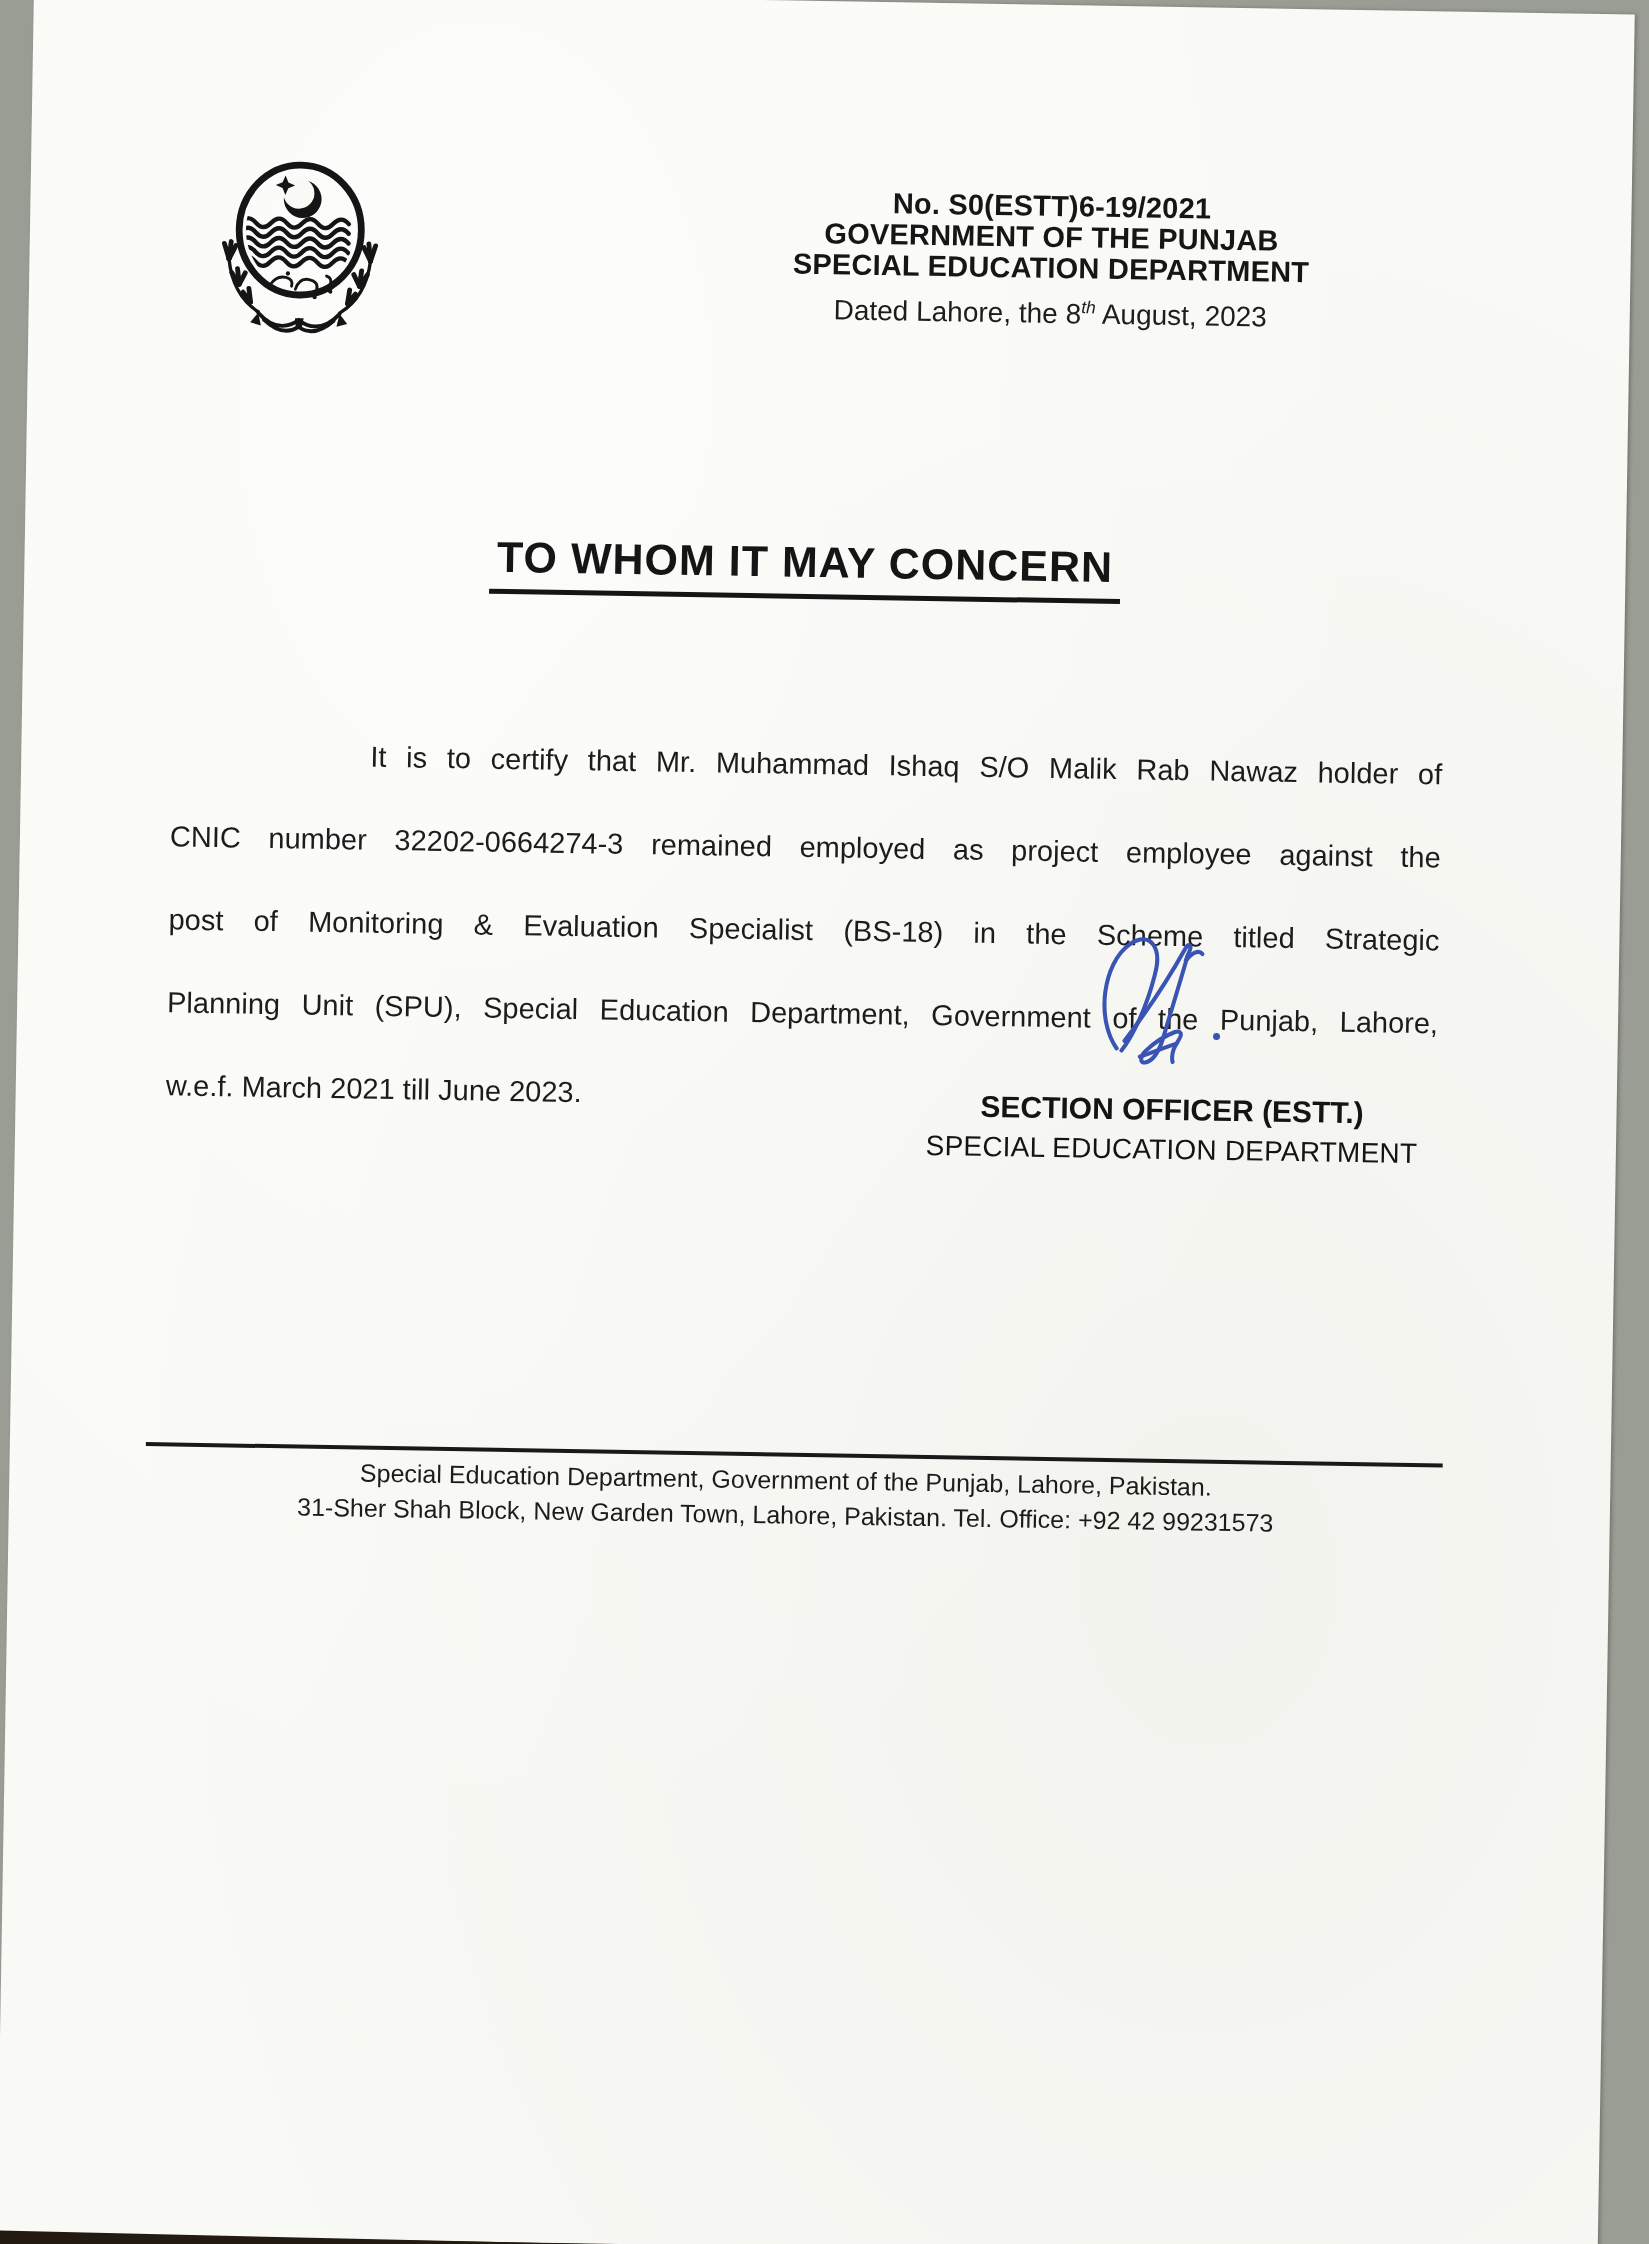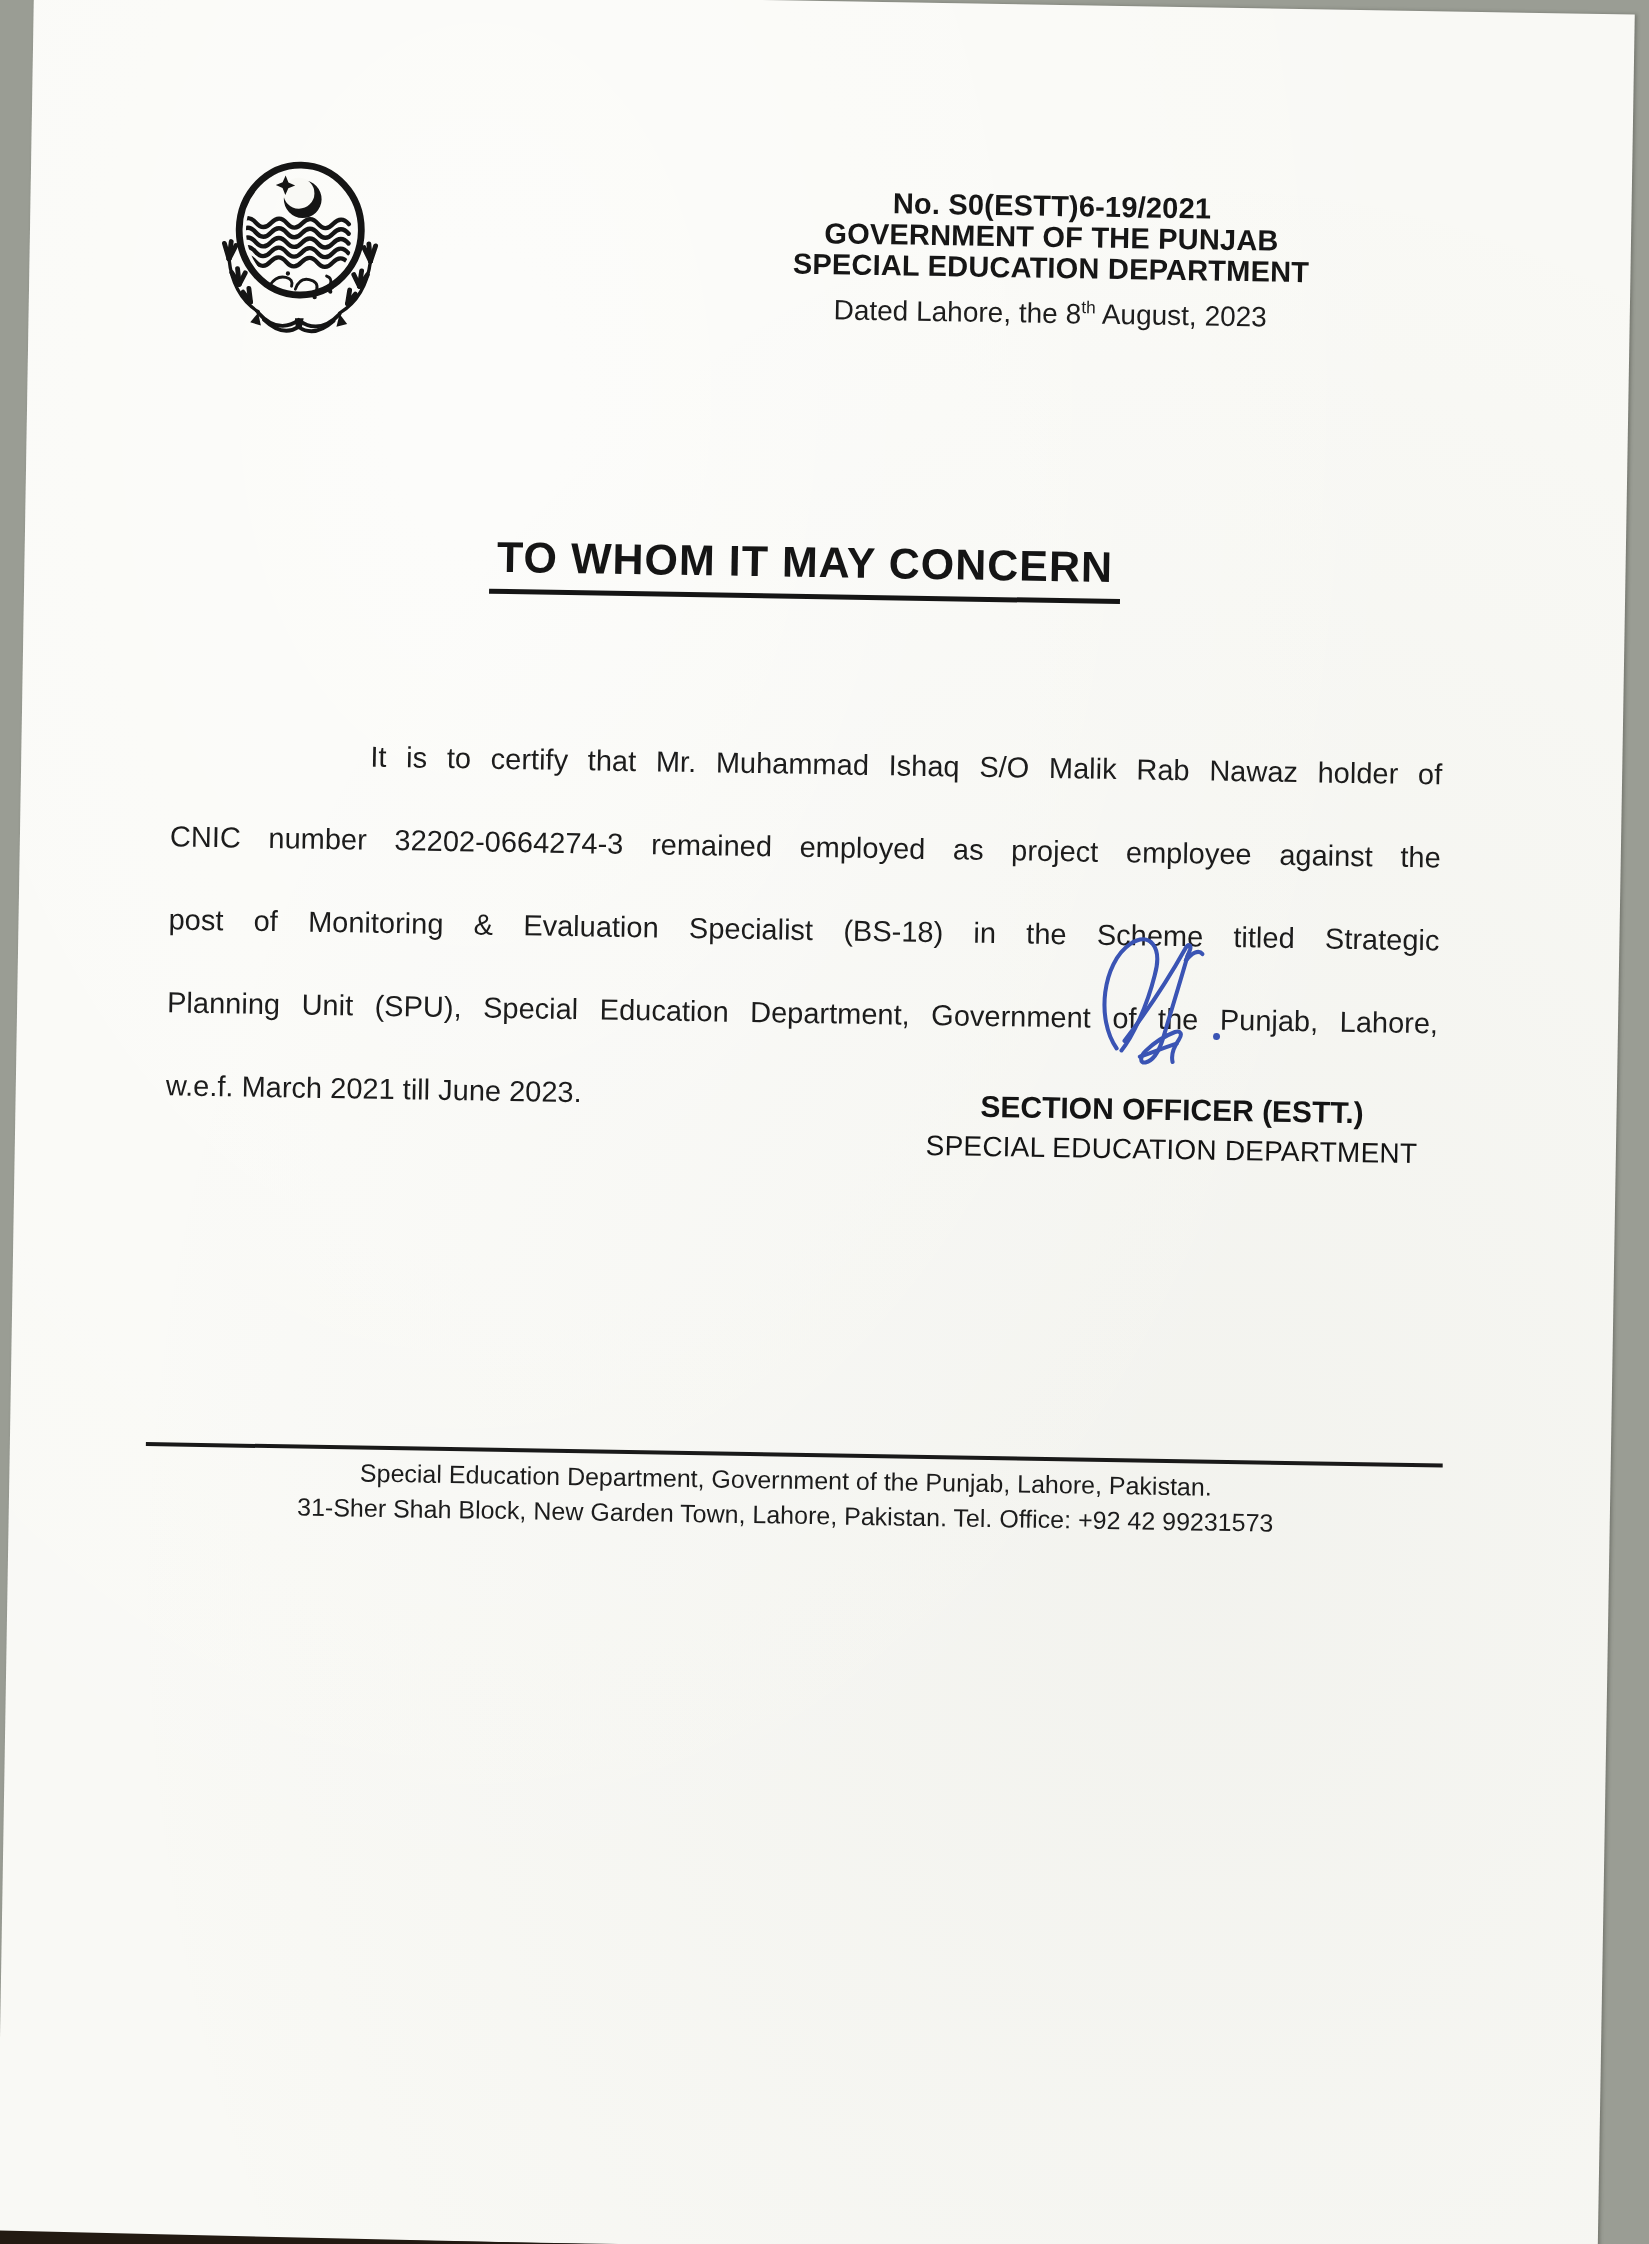--- a/index.html
+++ b/index.html
@@ -33,21 +33,21 @@
   .crest{left:173px;top:163px;width:209px;height:189px;}
   .head-text{
     left:750px;top:186px;width:543px;text-align:center;color:#161616;
   }
   .head-text .bold-line{
     font-weight:bold;font-size:29px;line-height:31px;letter-spacing:0.2px;
   }
   .head-text .date-line{
     font-size:28px;line-height:31px;margin-top:13.6px;color:#1d1d1d;font-weight:400;
   }
-  .date-line sup{font-size:.62em;vertical-align:super;line-height:0;}
+  .date-line sup{font-size:.62em;vertical-align:super;line-height:0;font-style:italic;}
   
   .title-wrap{left:363px;top:537px;width:835px;text-align:center;}
   .title-inner{
     display:inline-block;font-weight:bold;font-size:43px;letter-spacing:1px;
     color:#151515;border-bottom:5.8px solid #151515;padding:0 7.8px 6.8px 7.8px;
   }
   
   .body-par{
     left:150px;top:722px;width:1271px;color:#1c1c1c;
     font-size:29px;

